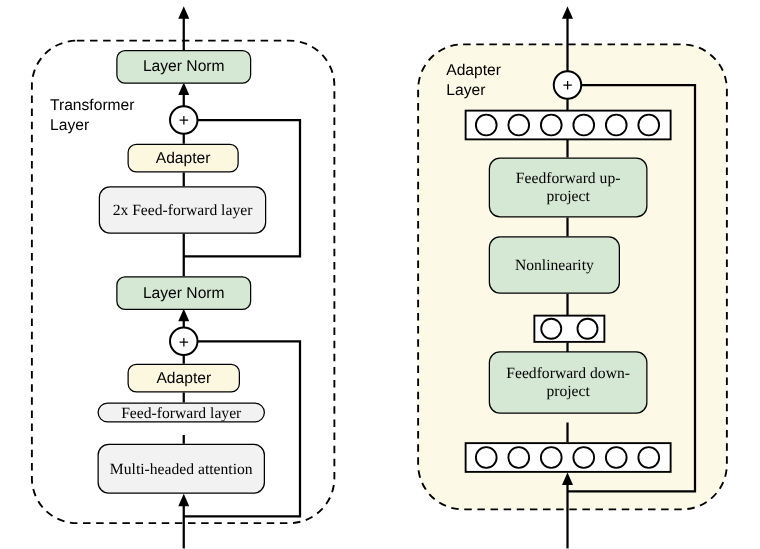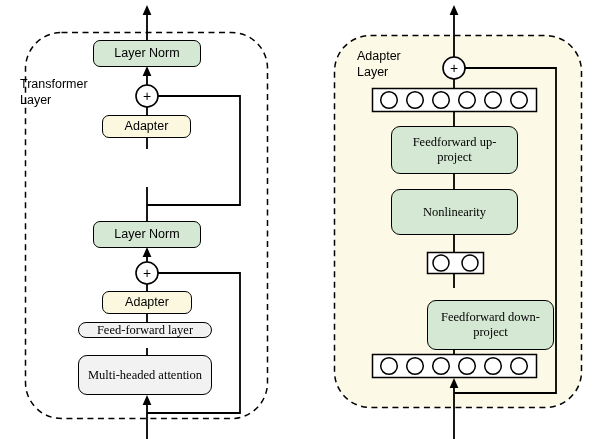--- a/index.html
+++ b/index.html
@@ -89,38 +89,39 @@
     <g>
       <circle class="node" cx="147" cy="273" r="11"></circle>
       <text class="plus-text" x="147" y="278">+</text>
     </g>
     <g>
       <circle class="node" cx="454" cy="68" r="11"></circle>
       <text class="plus-text" x="454" y="73">+</text>
     </g>
   </svg>
 
-  <div class="corner-label" style="left:20px; top:77px; width:92px;">Transformer
+  <div class="corner-label" style="left:40px; top:77px; width:92px;">Transformer
 Layer</div>
 
   <div class="box green r7" style="left:93px; top:40px; width:108px; height:27px;">Layer Norm</div>
 
   <div class="box cream r7" style="left:102px; top:115px; width:89px; height:23px;">Adapter</div>
 
+  <div class="box gray r9" style="left:79px; top:149px; width:134px; height:38px;">2x Feed-forward layer</div>
 
   <div class="box green r7" style="left:93px; top:221px; width:108px; height:27px;">Layer Norm</div>
 
   <div class="box cream r7" style="left:102px; top:291px; width:90px; height:23px;">Adapter</div>
 
   <div class="box gray r9" style="left:78px; top:322px; width:134px; height:16px;">Feed-forward layer</div>
 
   <div class="box gray r9" style="left:78px; top:355px; width:134px; height:40px;">Multi-headed attention</div>
 
   <div class="corner-label" style="left:357px; top:49px; width:70px;">Adapter
 Layer</div>
 
   <div class="box green r9" style="left:391px; top:126px; width:127px; height:48px;">Feedforward up-project</div>
 
-  <div class="box green r9" style="left:391px; top:189px; width:127px; height:46px;">Nonlinearity</div>
+  <div class="box green r9" style="left:391px; top:189px; width:105px; height:46px;">Nonlinearity</div>
 
-  <div class="box green r9" style="left:391px; top:300px; width:127px; height:50px;margin-left:36px;">Feedforward down-project</div>
+  <div class="box green r9" style="left:391px; top:281px; width:127px; height:50px;">Feedforward down-project</div>
 
 </div>
 
 </body></html>

